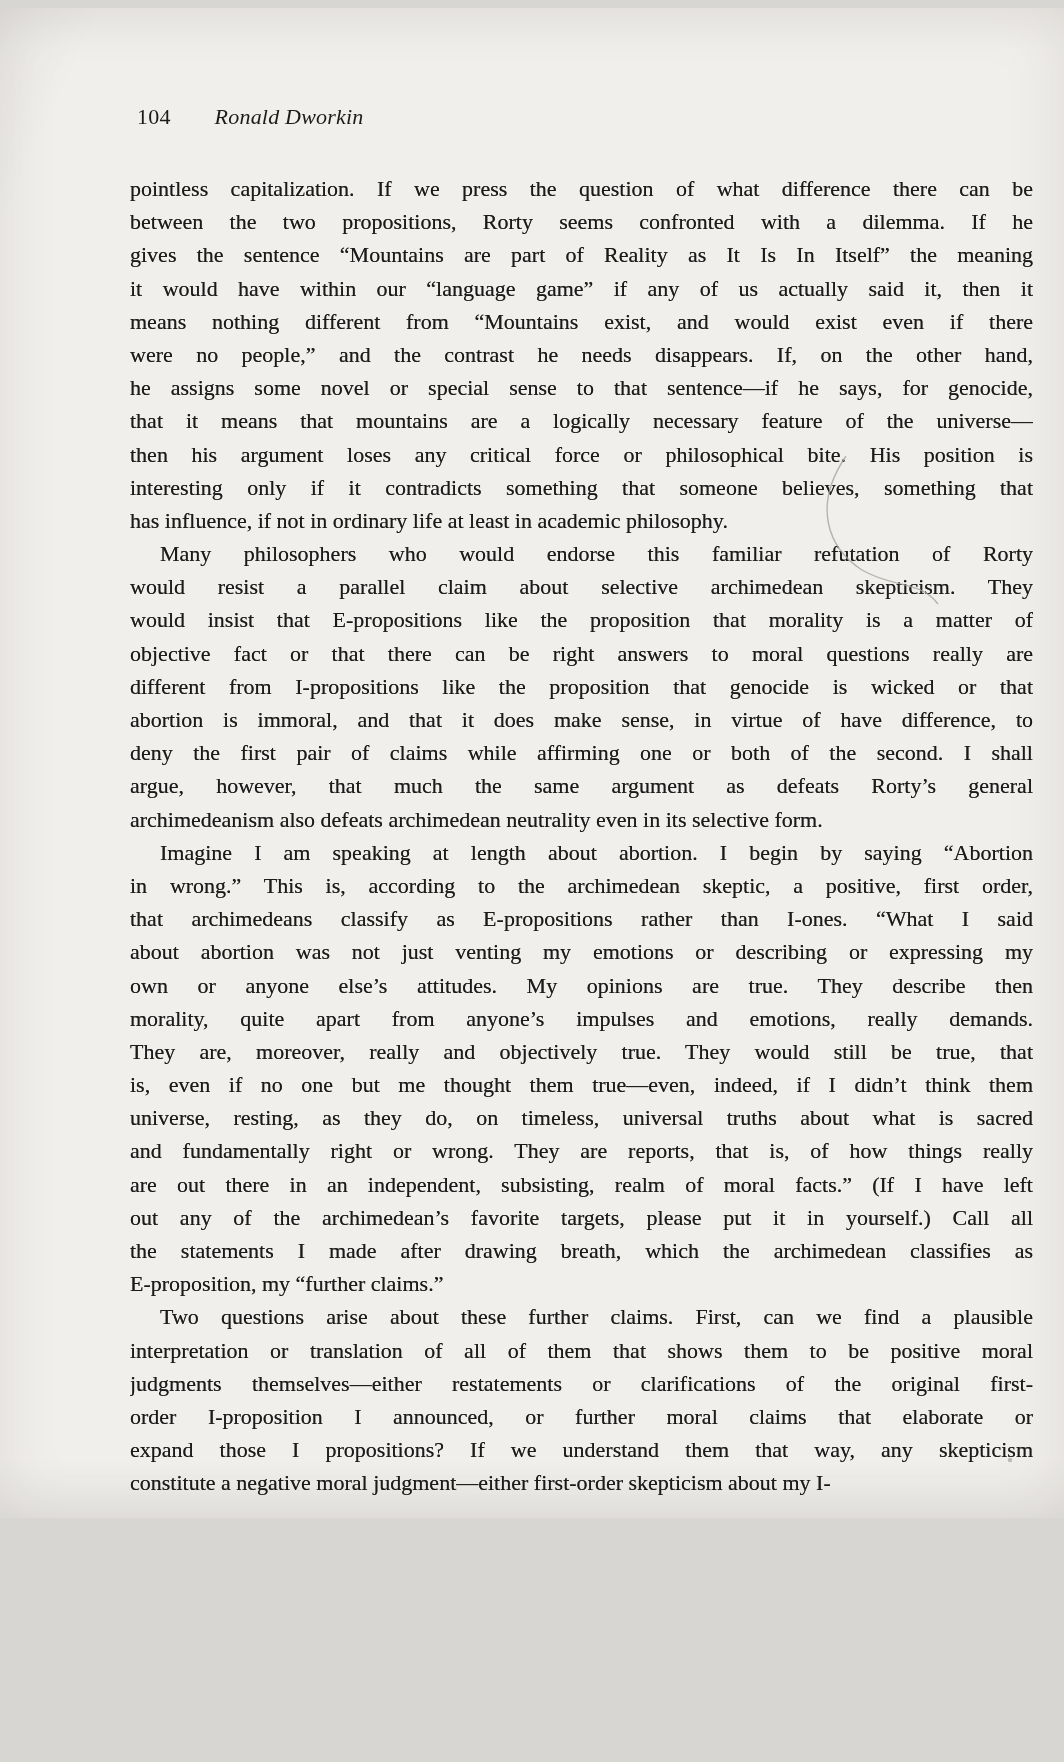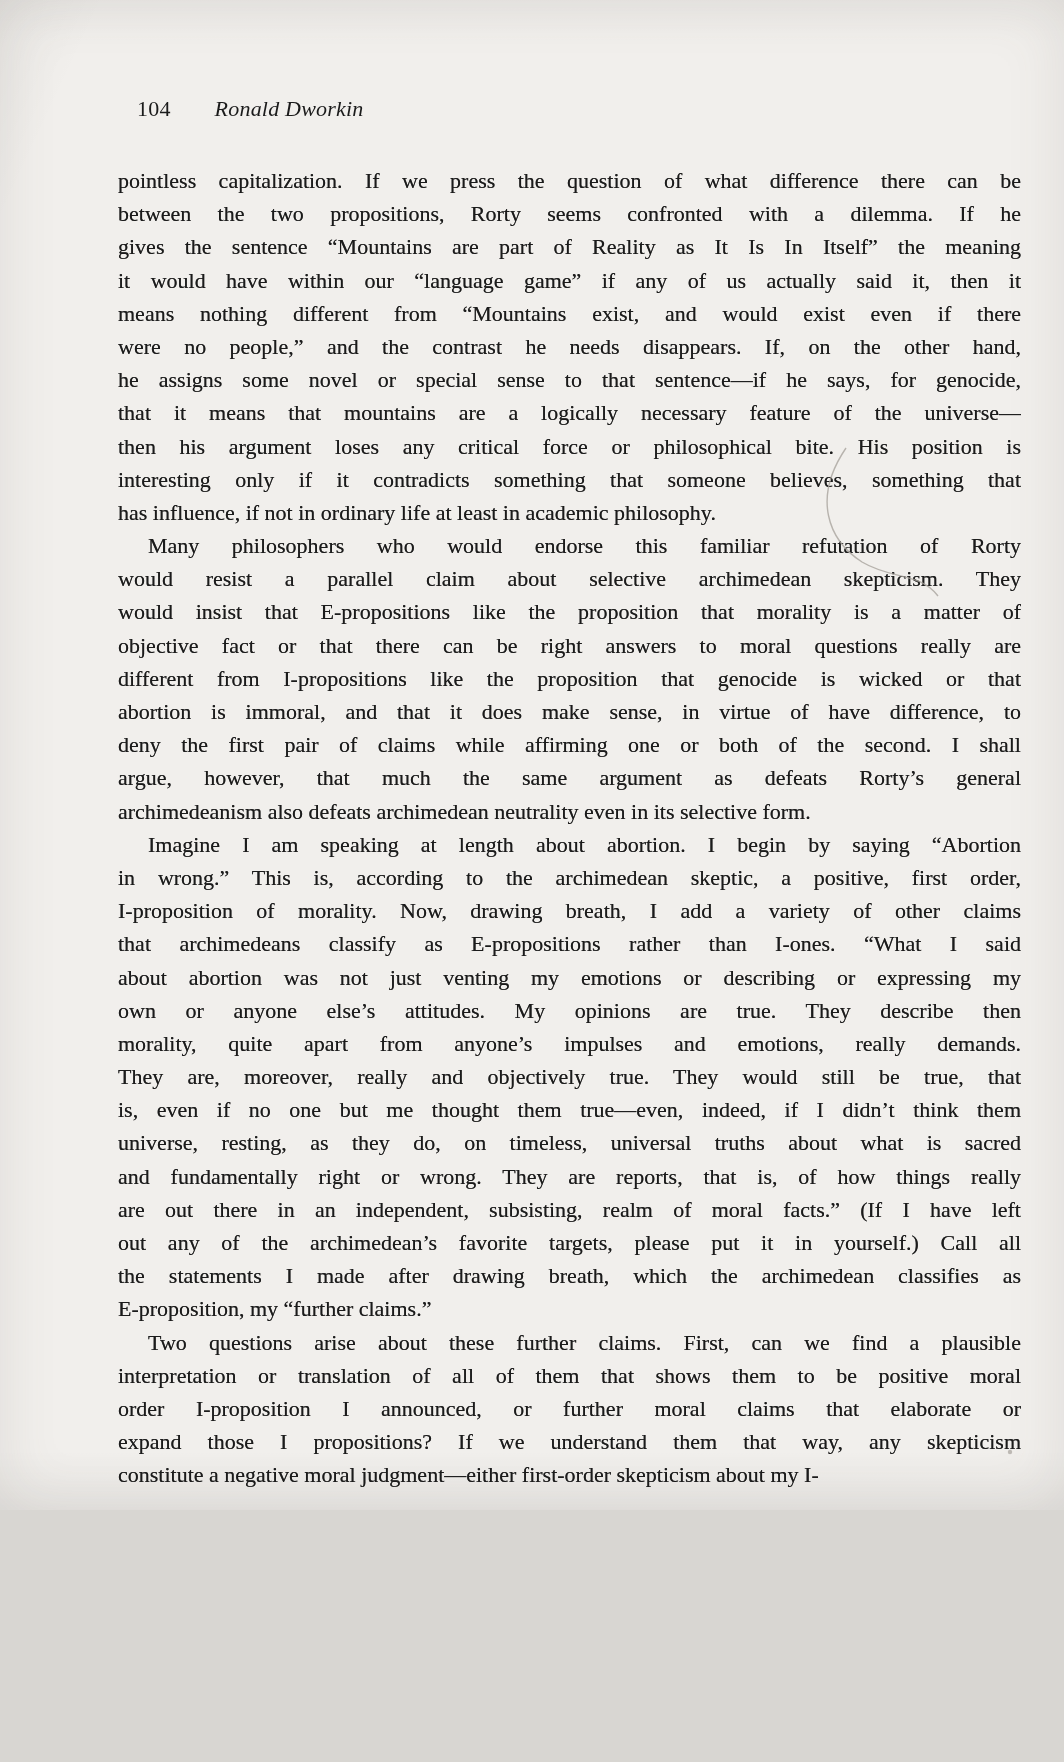--- a/index.html
+++ b/index.html
@@ -4,21 +4,21 @@
 <style>
   html, body {
     margin: 0;
     padding: 0;
     background: #d8d6d2;
   }
   .scan-page {
     position: relative;
     width: 1064px;
     height: 1510px;
-    margin: 0 auto;
+    margin: 8px auto;
     background:
       linear-gradient(115deg, rgba(0,0,0,0.035) 0%, rgba(0,0,0,0) 6%),
       linear-gradient(0deg, rgba(0,0,0,0.04) 0%, rgba(0,0,0,0) 4%),
       linear-gradient(180deg, rgba(0,0,0,0.02) 0%, rgba(0,0,0,0) 3%),
       #f1efec;
     box-shadow: inset 0 0 60px rgba(90,85,78,0.12);
     overflow: hidden;
     font-family: "Liberation Serif", "DejaVu Serif", serif;
     color: #1b1b1b;
   }
@@ -32,21 +32,21 @@
   }
   .page-number {
     font-style: normal;
   }
   .running-title {
     font-style: italic;
     margin-left: 44px;
   }
   .text-block {
     position: absolute;
-    left: 118px;
+    left: 130px;
     top: 164px;
     width: 903px;
   }
   .line {
     height: 33.2px;
     line-height: 33.2px;
     font-size: 22px;
     text-align: justify;
     text-align-last: justify;
     white-space: normal;
@@ -91,35 +91,35 @@
       <div class="line">would resist a parallel claim about selective archimedean skepticism. They</div>
       <div class="line">would insist that E-propositions like the proposition that morality is a matter of</div>
       <div class="line">objective fact or that there can be right answers to moral questions really are</div>
       <div class="line">different from I-propositions like the proposition that genocide is wicked or that</div>
       <div class="line">abortion is immoral, and that it does make sense, in virtue of have difference, to</div>
       <div class="line">deny the first pair of claims while affirming one or both of the second. I shall</div>
       <div class="line">argue, however, that much the same argument as defeats Rorty’s general</div>
       <div class="line last">archimedeanism also defeats archimedean neutrality even in its selective form.</div>
       <div class="line indent">Imagine I am speaking at length about abortion. I begin by saying “Abortion</div>
       <div class="line">in wrong.” This is, according to the archimedean skeptic, a positive, first order,</div>
-      <div class="line">I-proposition of morality. Now, drawing breath, I add a variety of other claims</div>
       <div class="line">that archimedeans classify as E-propositions rather than I-ones. “What I said</div>
       <div class="line">about abortion was not just venting my emotions or describing or expressing my</div>
       <div class="line">own or anyone else’s attitudes. My opinions are true. They describe then</div>
       <div class="line">morality, quite apart from anyone’s impulses and emotions, really demands.</div>
       <div class="line">They are, moreover, really and objectively true. They would still be true, that</div>
       <div class="line">is, even if no one but me thought them true—even, indeed, if I didn’t think them</div>
       <div class="line">universe, resting, as they do, on timeless, universal truths about what is sacred</div>
       <div class="line">and fundamentally right or wrong. They are reports, that is, of how things really</div>
       <div class="line">are out there in an independent, subsisting, realm of moral facts.” (If I have left</div>
       <div class="line">out any of the archimedean’s favorite targets, please put it in yourself.) Call all</div>
       <div class="line">the statements I made after drawing breath, which the archimedean classifies as</div>
       <div class="line last">E-proposition, my “further claims.”</div>
       <div class="line indent">Two questions arise about these further claims. First, can we find a plausible</div>
       <div class="line">interpretation or translation of all of them that shows them to be positive moral</div>
+      <div class="line">judgments themselves—either restatements or clarifications of the original first-</div>
       <div class="line">order I-proposition I announced, or further moral claims that elaborate or</div>
       <div class="line">expand those I propositions? If we understand them that way, any skepticism</div>
       <div class="line last">constitute a negative moral judgment—either first-order skepticism about my I-</div>
     </div>
 
   <svg class="artifact-svg" width="1064" height="1762" viewBox="0 0 1064 1762">
     <path d="M 846 448 C 812 498, 828 540, 862 562 C 892 580, 920 572, 938 596" fill="none" stroke="#a9a49d" stroke-width="1.4" opacity="0.8"></path>
     <path d="M 71 1700 q 4 2 2 8 q -2 6 -5 3 q -2 -4 3 -11" fill="#8f8a84" opacity="0.7"></path>
     <circle cx="1010" cy="1452" r="2.2" fill="#9b968f" opacity="0.6"></circle>
   </svg>

